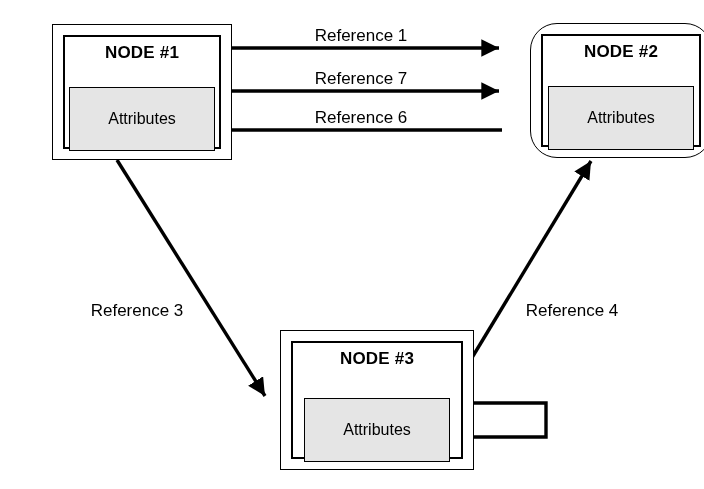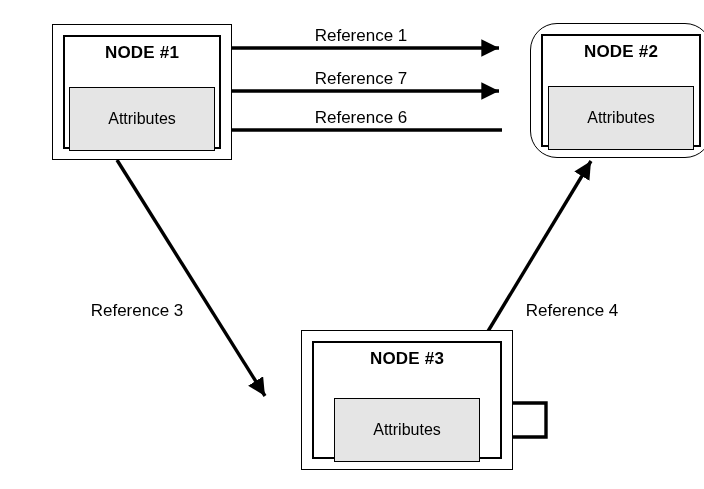--- a/index.html
+++ b/index.html
@@ -56,21 +56,21 @@
     height: 62px;
     border: 1.5px solid #000000;
     display: flex;
     align-items: center;
     justify-content: center;
     font-size: 16px;
     background: #e5e5e5;
   }
   .node1 { left: 24px;  top: 24px;  width: 180px; height: 136px; }
   .node2 { left: 502px; top: 23px;  width: 182px; height: 135px; border-radius: 27px; }
-  .node3 { left: 273px; top: 330px; width: 212px; height: 140px; }
+  .node3 { left: 252px; top: 330px; width: 194px; height: 140px; }
   .node1 .attr-box, .node2 .attr-box { top: 50px; }
   .node3 .attr-box { top: 55px; }
 
   .edge-label {
     position: absolute;
     width: 170px;
     font-size: 17px;
     line-height: 22px;
     text-align: center;
     white-space: nowrap;

